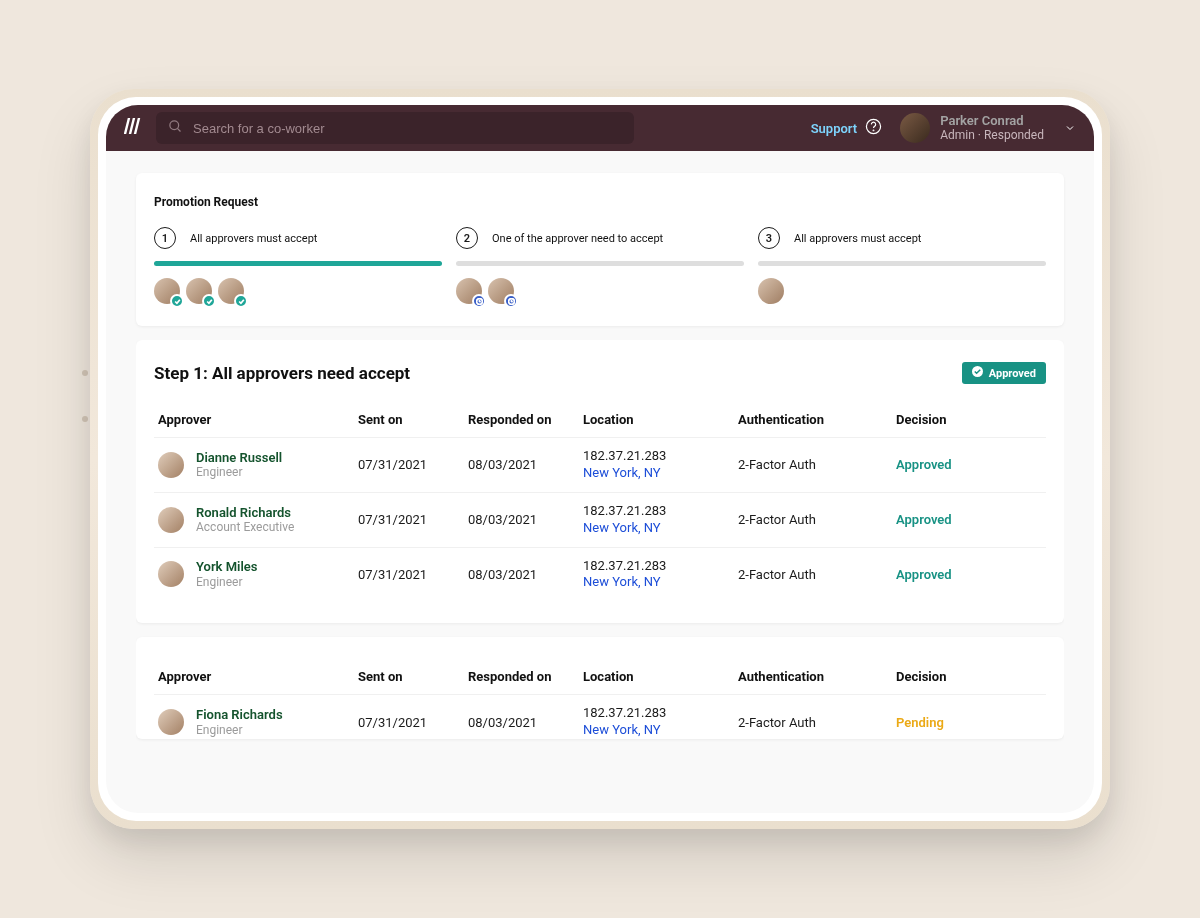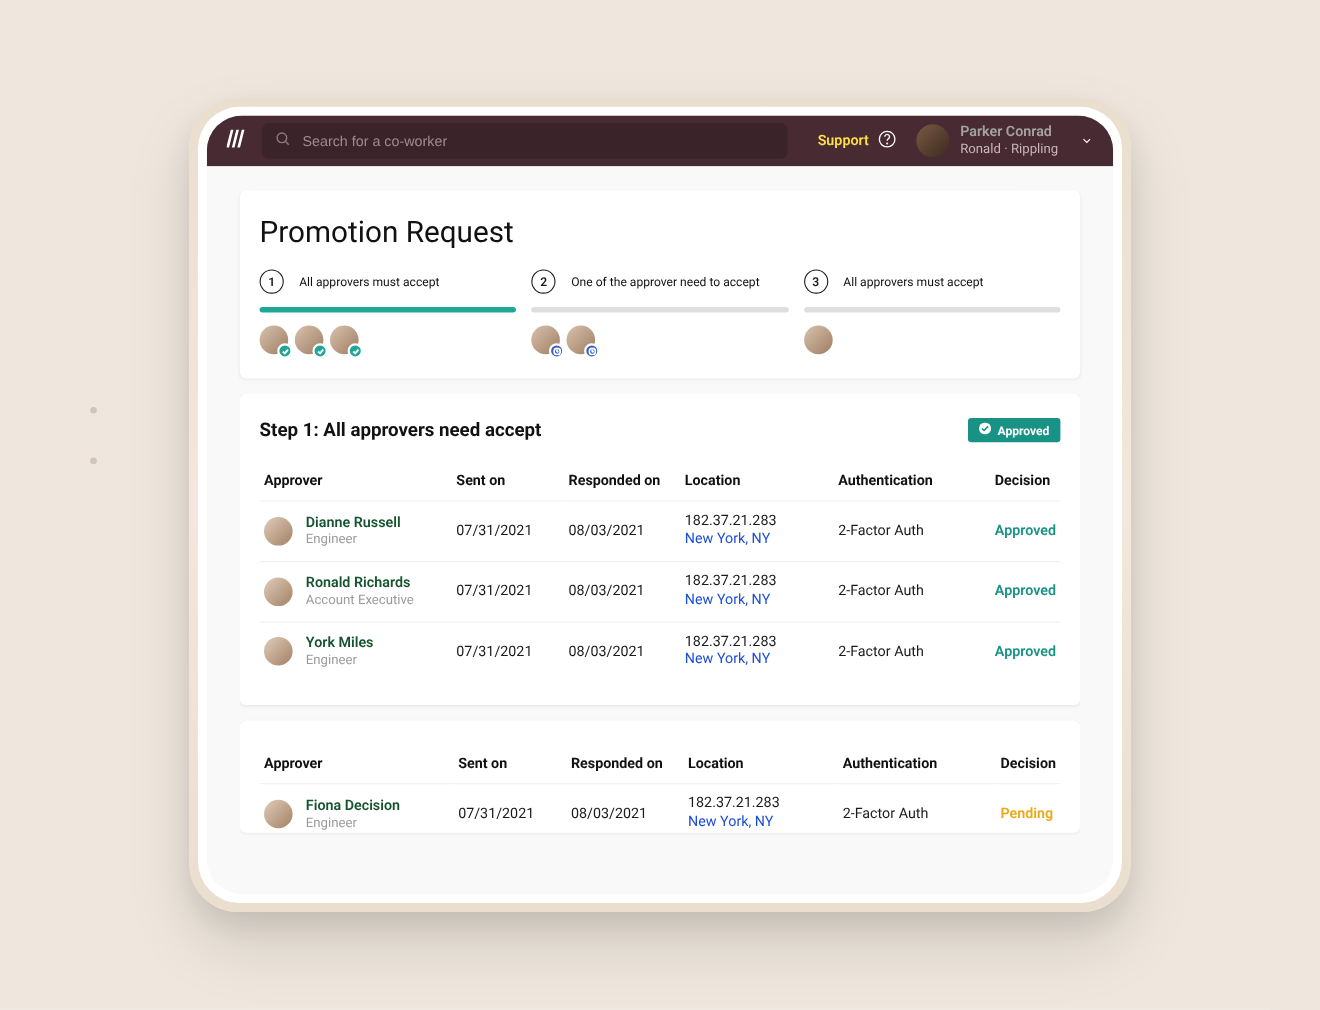--- a/index.html
+++ b/index.html
@@ -8,21 +8,21 @@
     font-family:-apple-system,BlinkMacSystemFont,"Segoe UI",Roboto,Helvetica,Arial,sans-serif;
     width:1200px;height:918px;overflow:hidden;
     display:flex;align-items:center;justify-content:center;
   }
   
   .side-dots{position:absolute;left:82px;top:370px;display:flex;flex-direction:column;gap:40px;}
   .side-dots span{width:6px;height:6px;border-radius:50%;background:#d2c5b6;}
 
   
   .tablet{
-    width:856px;height:740px;
+    width:1020px;height:740px;
     background:linear-gradient(180deg,#eadfce 0%,#f2e8db 50%,#eadfce 100%);
     border-radius:44px;
     padding:8px;
     box-shadow:0 30px 60px rgba(0,0,0,.12),0 12px 24px rgba(0,0,0,.08);
     position:relative;
   }
   .inner-frame{
     width:100%;height:100%;
     background:#fff;
     border-radius:38px;
@@ -53,35 +53,35 @@
     display:flex;align-items:center;
     padding:0 12px;gap:10px;
   }
   .search svg{width:15px;height:15px;opacity:.6;fill:none;stroke:#cbb5bb;stroke-width:2;}
   .search input{
     flex:1;background:transparent;border:none;outline:none;
     color:#cbb5bb;font-size:13px;
   }
   .search input::placeholder{color:#a28a90;}
   .topbar-right{margin-left:auto;display:flex;align-items:center;gap:18px;}
-  .support{display:flex;align-items:center;gap:8px;color:#fde047;font-size:13px;font-weight:600;cursor:pointer;}
+  .support{display:flex;align-items:center;gap:8px;color:#7dd3fc;font-size:13px;font-weight:600;cursor:pointer;}
   .support svg{width:17px;height:17px;fill:none;stroke:#fff;stroke-width:1.7;}
   .user{display:flex;align-items:center;gap:10px;cursor:pointer;}
   .user .avatar{width:30px;height:30px;border-radius:50%;background:linear-gradient(135deg,#7a5a44,#3a2a1e);}
   .user-text{display:flex;flex-direction:column;line-height:1.15;}
   .user-text .name{color:#a3a3a3;font-size:13px;font-weight:600;}
   .user-text .role{color:#c8b6bc;font-size:12px;}
   .chev{width:12px;height:12px;stroke:#fff;stroke-width:2;fill:none;margin-left:10px;}
 
   
   .content{padding:22px 30px;display:flex;flex-direction:column;gap:14px;height:calc(100% - 46px);overflow:hidden;}
 
   .card{background:#fff;border-radius:6px;box-shadow:0 1px 3px rgba(0,0,0,.06);padding:22px 18px;}
 
-  .title{font-size:27px;font-weight:400;color:#111;margin-bottom:18px;}
+  .title{font-size:12px;font-weight:700;color:#111;margin-bottom:18px;}
 
   .steps{display:flex;gap:14px;}
   .step{flex:1;display:flex;flex-direction:column;gap:12px;}
   .step-head{display:flex;align-items:center;gap:14px;}
   .step-num{
     width:22px;height:22px;border-radius:50%;border:1.5px solid #1b1b1b;
     display:flex;align-items:center;justify-content:center;
     font-size:11px;font-weight:600;color:#1b1b1b;
   }
   .step-label{font-size:11px;color:#111;}
@@ -170,21 +170,21 @@
                   <circle cx="12" cy="12" r="10"></circle>
                   <path d="M9 9a3 3 0 1 1 4.5 2.6C12.5 12.5 12 13 12 14"></path>
                   <circle cx="12" cy="17.5" r=".5" fill="#fff"></circle>
                 </svg>
           </span>
         </div>
         <div class="user">
           <div class="avatar"></div>
           <div class="user-text">
             <span class="name">Parker Conrad</span>
-            <span class="role">Ronald · Rippling</span>
+            <span class="role">Admin · Responded</span>
           </div>
           <span>
             <svg class="chev" viewBox="0 0 24 24">
                   <polyline points="6 9 12 15 18 9"></polyline>
                 </svg>
           </span>
         </div>
       </div>
     </div>
 
@@ -370,21 +370,21 @@
         <th class="col-auth">Authentication</th>
         <th class="col-dec">Decision</th>
       </tr>
                 </thead>
       <tbody>
     <tr>
       <td class="col-approver">
         <div class="approver-cell">
           <div class="circ"></div>
           <div>
-            <div class="approver-name">Fiona Decision</div>
+            <div class="approver-name">Fiona Richards</div>
             <div class="approver-role">Engineer</div>
           </div>
         </div>
       </td>
       <td class="col-sent">07/31/2021</td>
       <td class="col-resp">08/03/2021</td>
       <td class="col-loc">
                       <div class="loc">
                         <div class="ip">182.37.21.283</div>
                         <div class="city">New York, NY</div>

